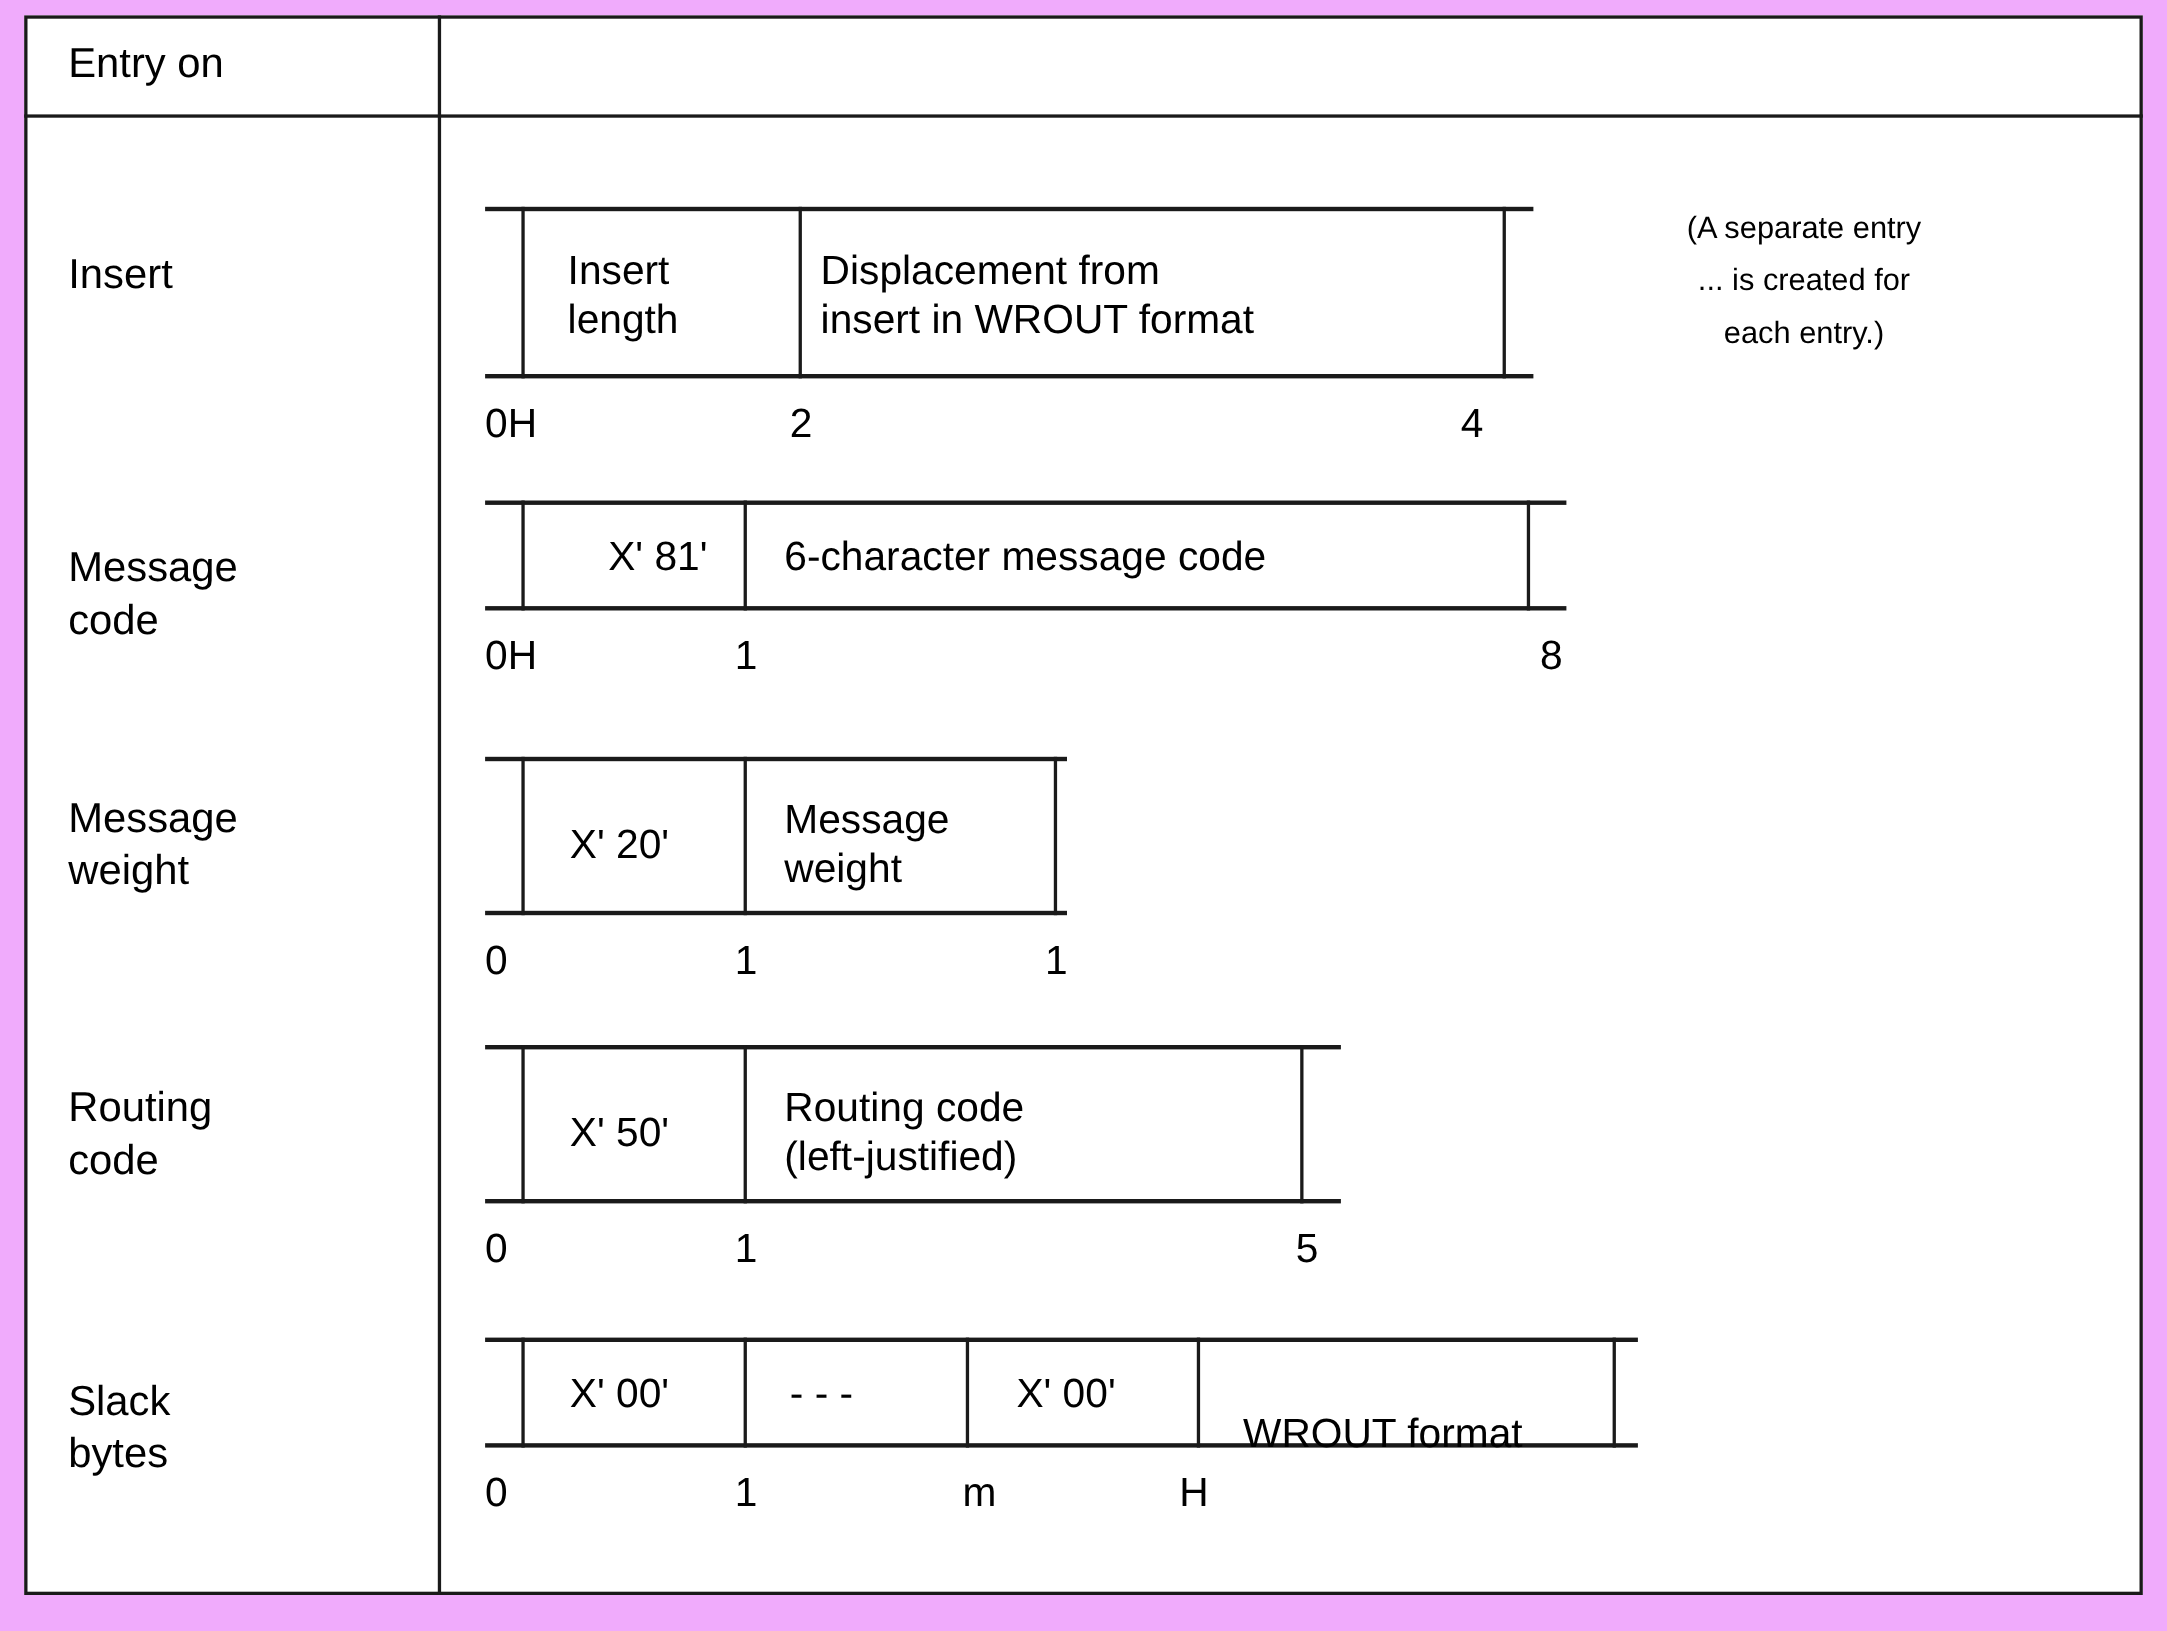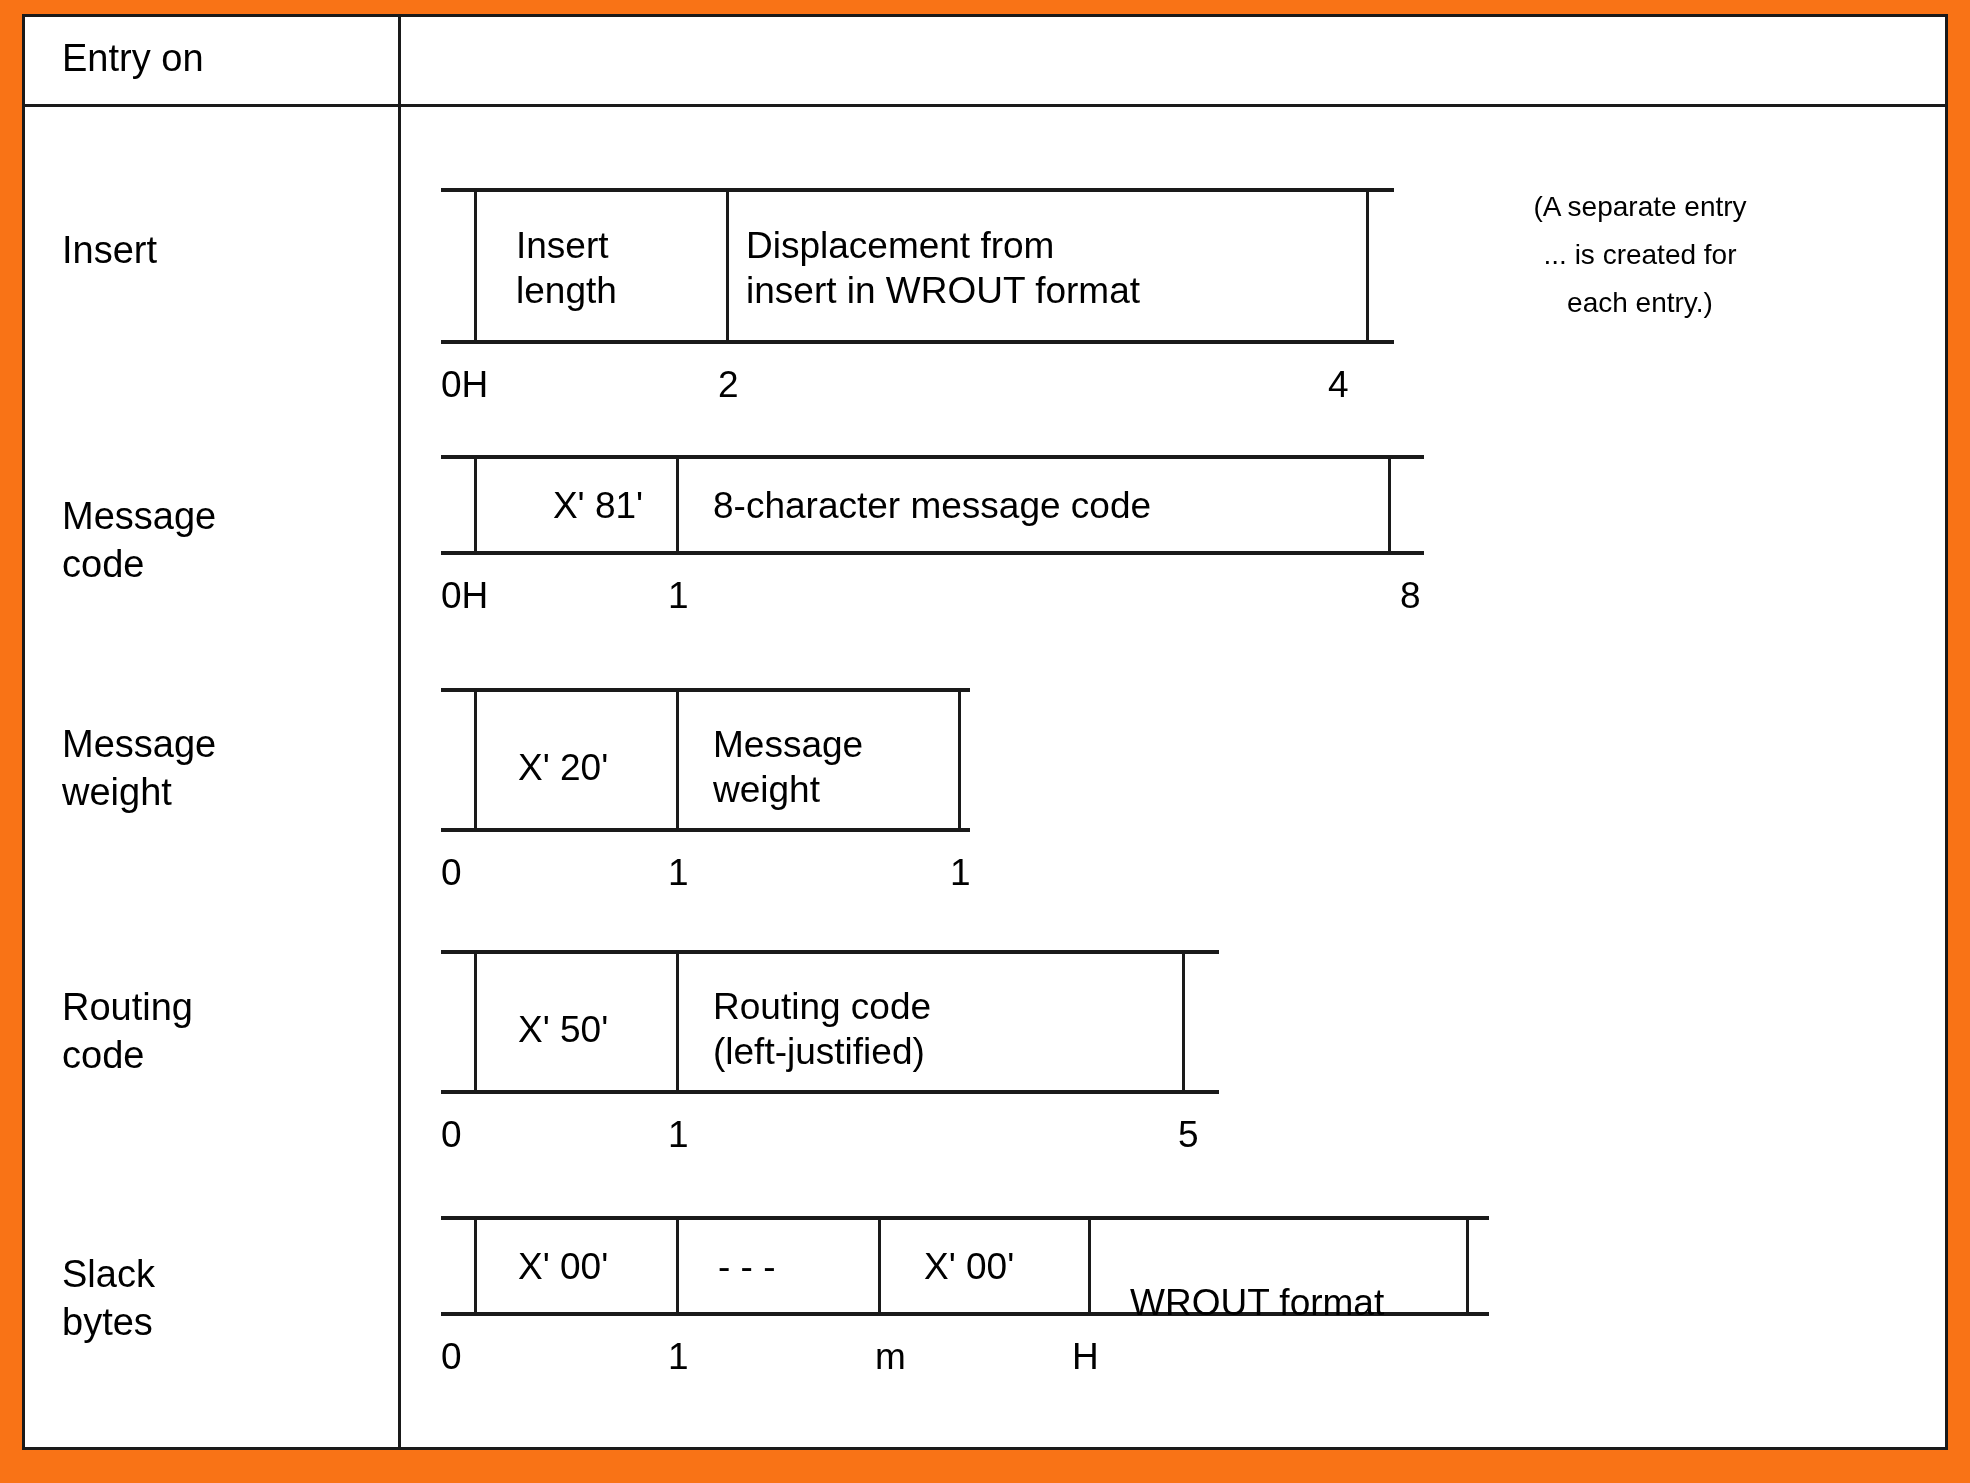--- a/index.html
+++ b/index.html
@@ -12,21 +12,21 @@
     height: 1483px;
     font-family: "Liberation Sans", sans-serif;
     color: #000000;
     overflow: hidden;
   }
 
   .page {
     position: relative;
     width: 1970px;
     height: 1483px;
-    background: #f97316;
+    background: #f0abfc;
   }
 
   
   .table-frame {
     position: absolute;
     left: 22px;
     top: 14px;
     width: 1926px;
     height: 1436px;
     border: 3px solid #1a1a1a;
@@ -163,21 +163,21 @@
 ... is created for
 each entry.)</div>
 
   <div class="diagram">
     <div class="rule" style="left:441px; top:455px; width:983px;"></div>
     <div class="rule" style="left:441px; top:551px; width:983px;"></div>
     <div class="vline" style="left:474px; top:455px; height:100px;"></div>
     <div class="vline" style="left:676px; top:455px; height:100px;"></div>
     <div class="vline" style="left:1388px; top:455px; height:100px;"></div>
     <div class="cell-text" style="left:518px; top:483px; width:160px;text-align:center;">X' 81'</div>
-    <div class="cell-text" style="left:713px; top:483px; width:660px;">8-character message code</div>
+    <div class="cell-text" style="left:713px; top:483px; width:660px;">6-character message code</div>
     <div class="offset" style="left:441px; top:575px;">0H</div>
     <div class="offset" style="left:668px; top:575px;">1</div>
     <div class="offset" style="left:1400px; top:575px;">8</div>
   </div>
 
   <div class="diagram">
     <div class="rule" style="left:441px; top:688px; width:529px;"></div>
     <div class="rule" style="left:441px; top:828px; width:529px;"></div>
     <div class="vline" style="left:474px; top:688px; height:144px;"></div>
     <div class="vline" style="left:676px; top:688px; height:144px;"></div>

